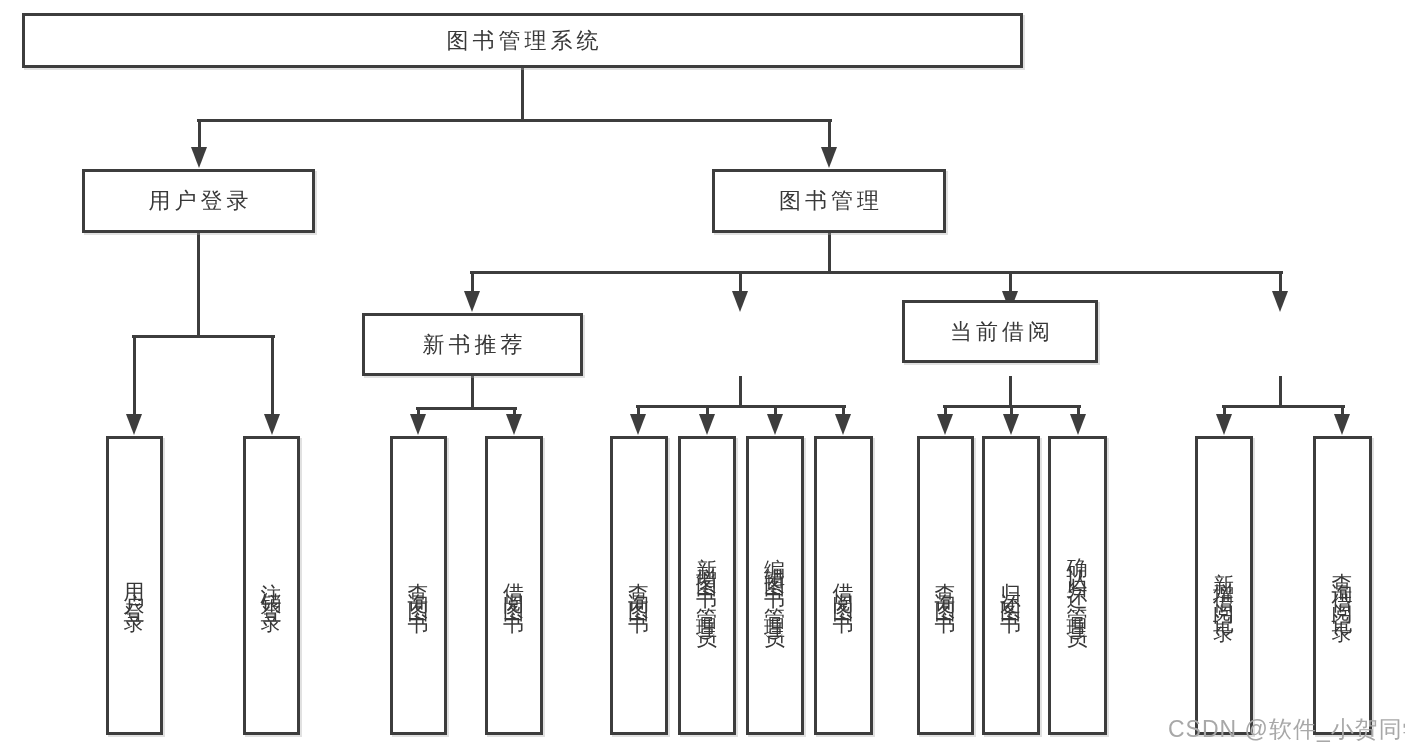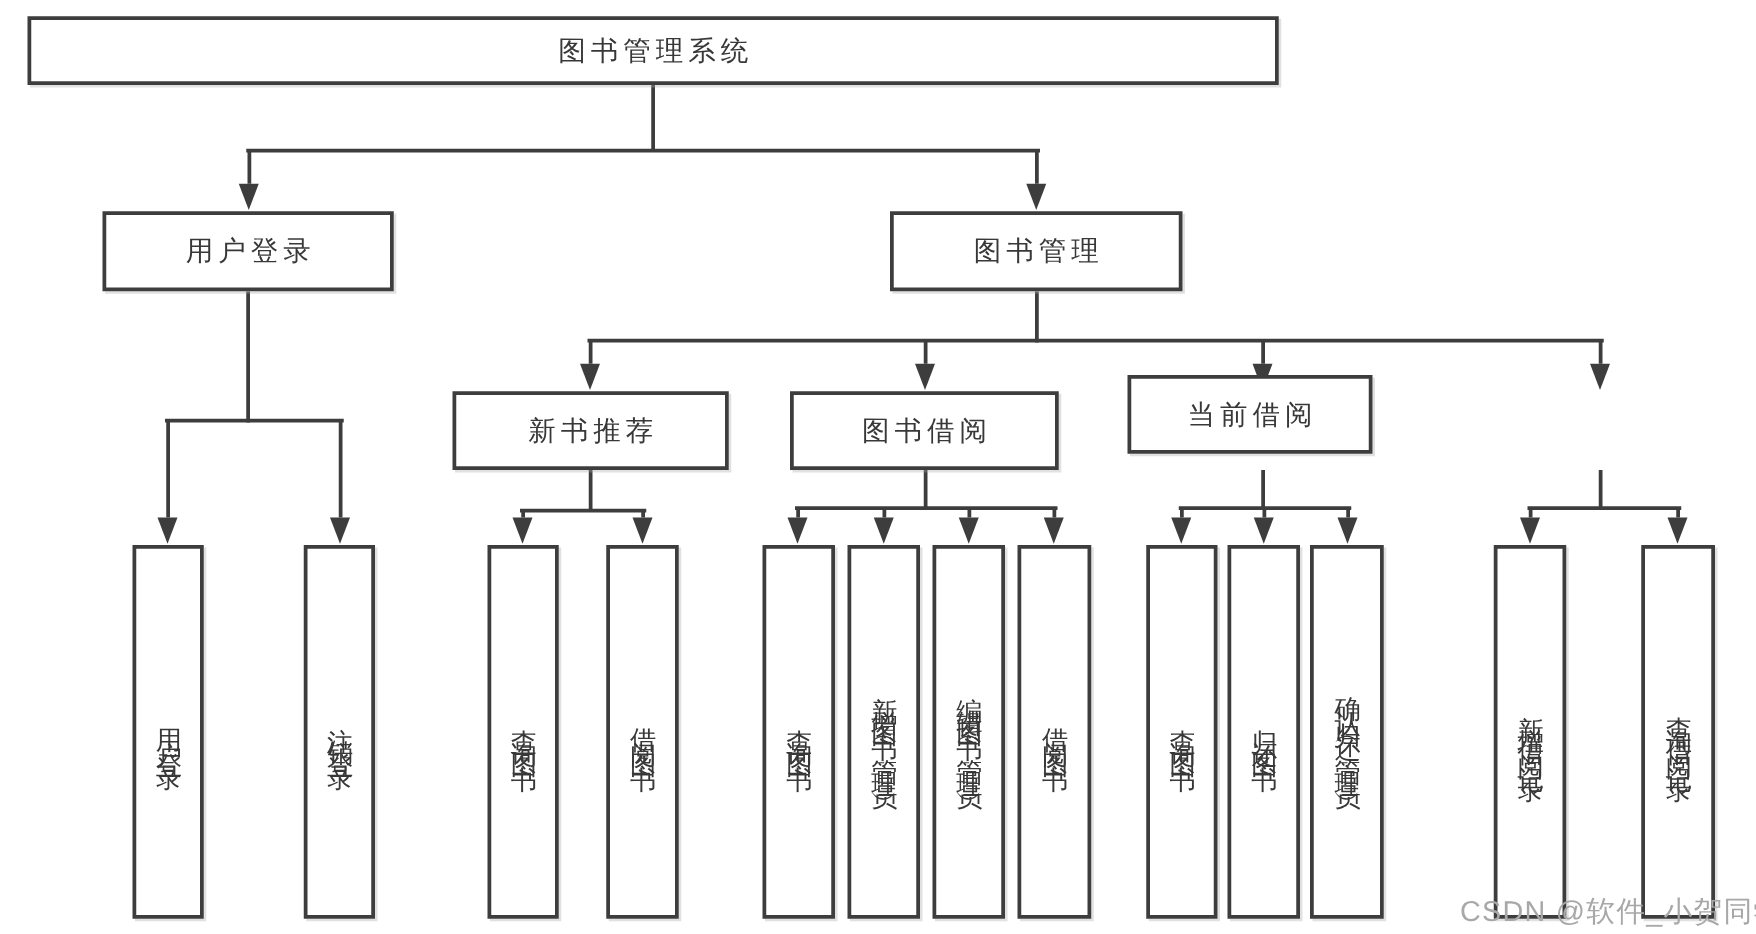--- a/index.html
+++ b/index.html
@@ -63,23 +63,20 @@
 
   <div class="box" style="left:82px;top:169px;width:233px;height:64px">
     <span class="lbl">用户登录</span>
   </div>
   <div class="box" style="left:712px;top:169px;width:234px;height:64px">
     <span class="lbl">图书管理</span>
   </div>
 
   <div class="box" style="left:362px;top:313px;width:221px;height:63px">
     <span class="lbl">新书推荐</span>
-  </div>
-  <div class="box" style="left:632px;top:313px;width:215px;height:63px">
-    <span class="lbl">图书借阅</span>
   </div>
   <div class="box" style="left:902px;top:300px;width:196px;height:63px">
     <span class="lbl">当前借阅</span>
   </div>
 
   <div class="box leaf" style="left:106px;top:436px;width:57px;height:299px">
     <span class="lbl">用户登录</span>
   </div>
   <div class="box leaf" style="left:243px;top:436px;width:57px;height:299px">
     <span class="lbl">注销登录</span>

